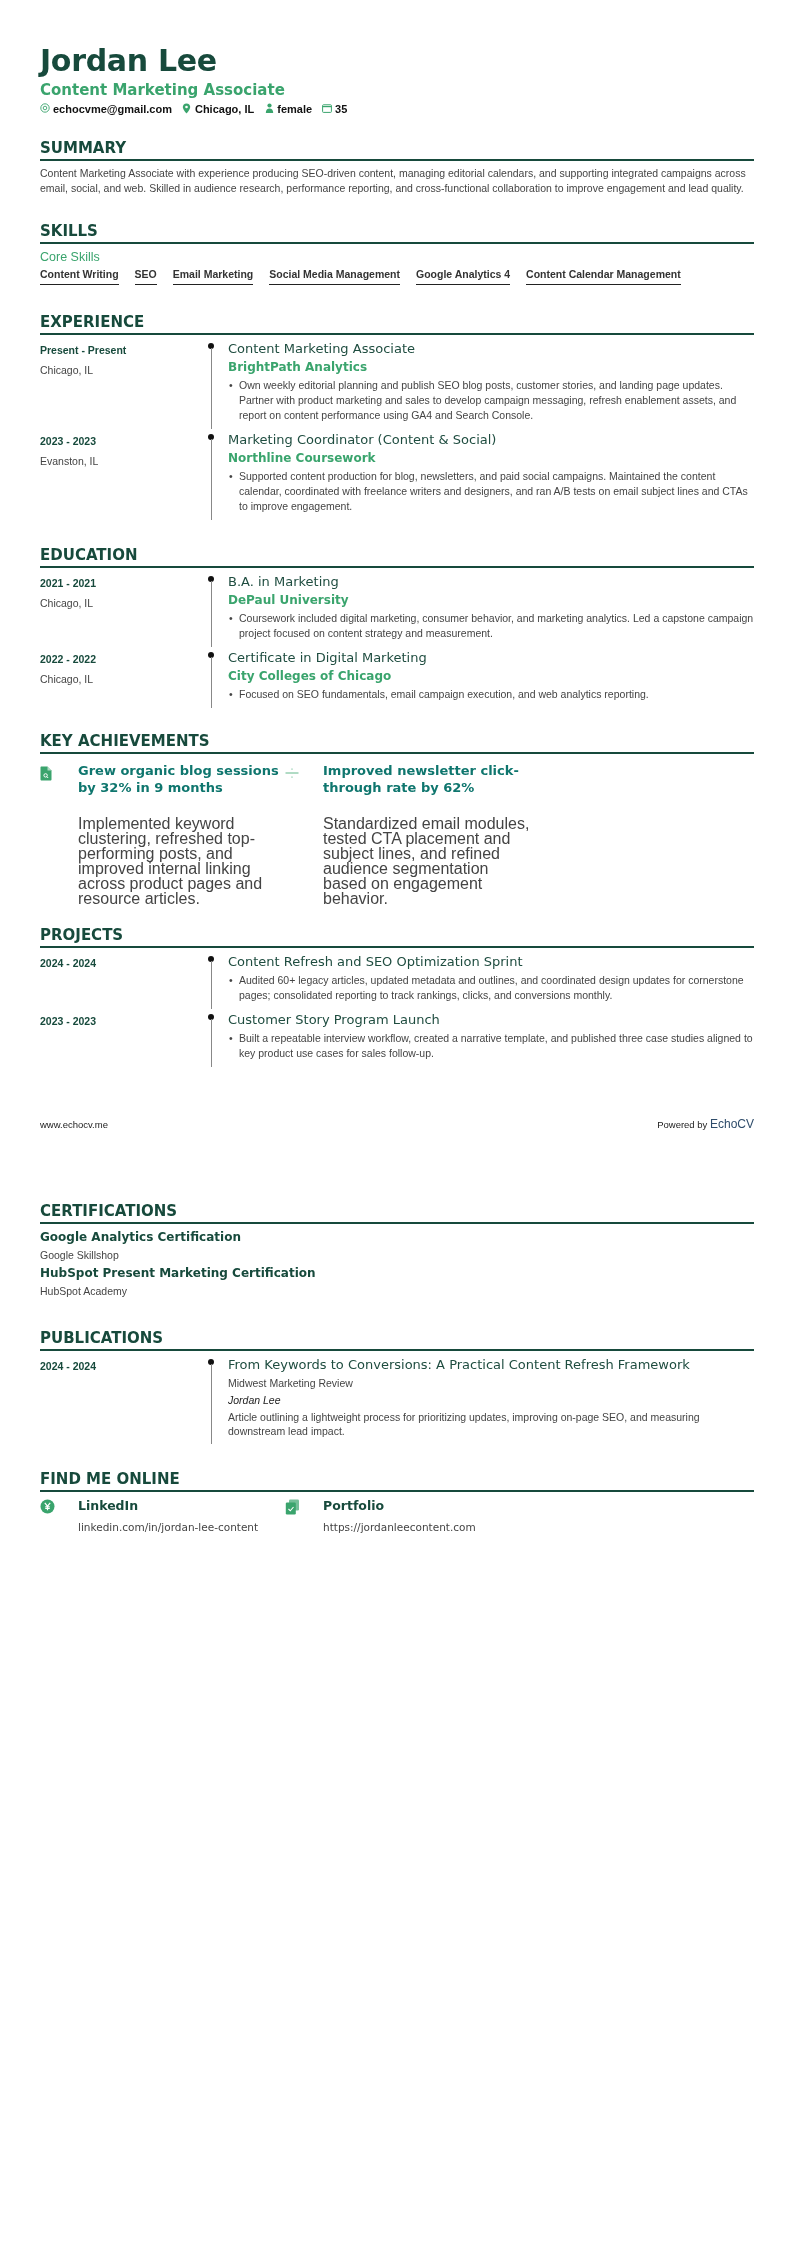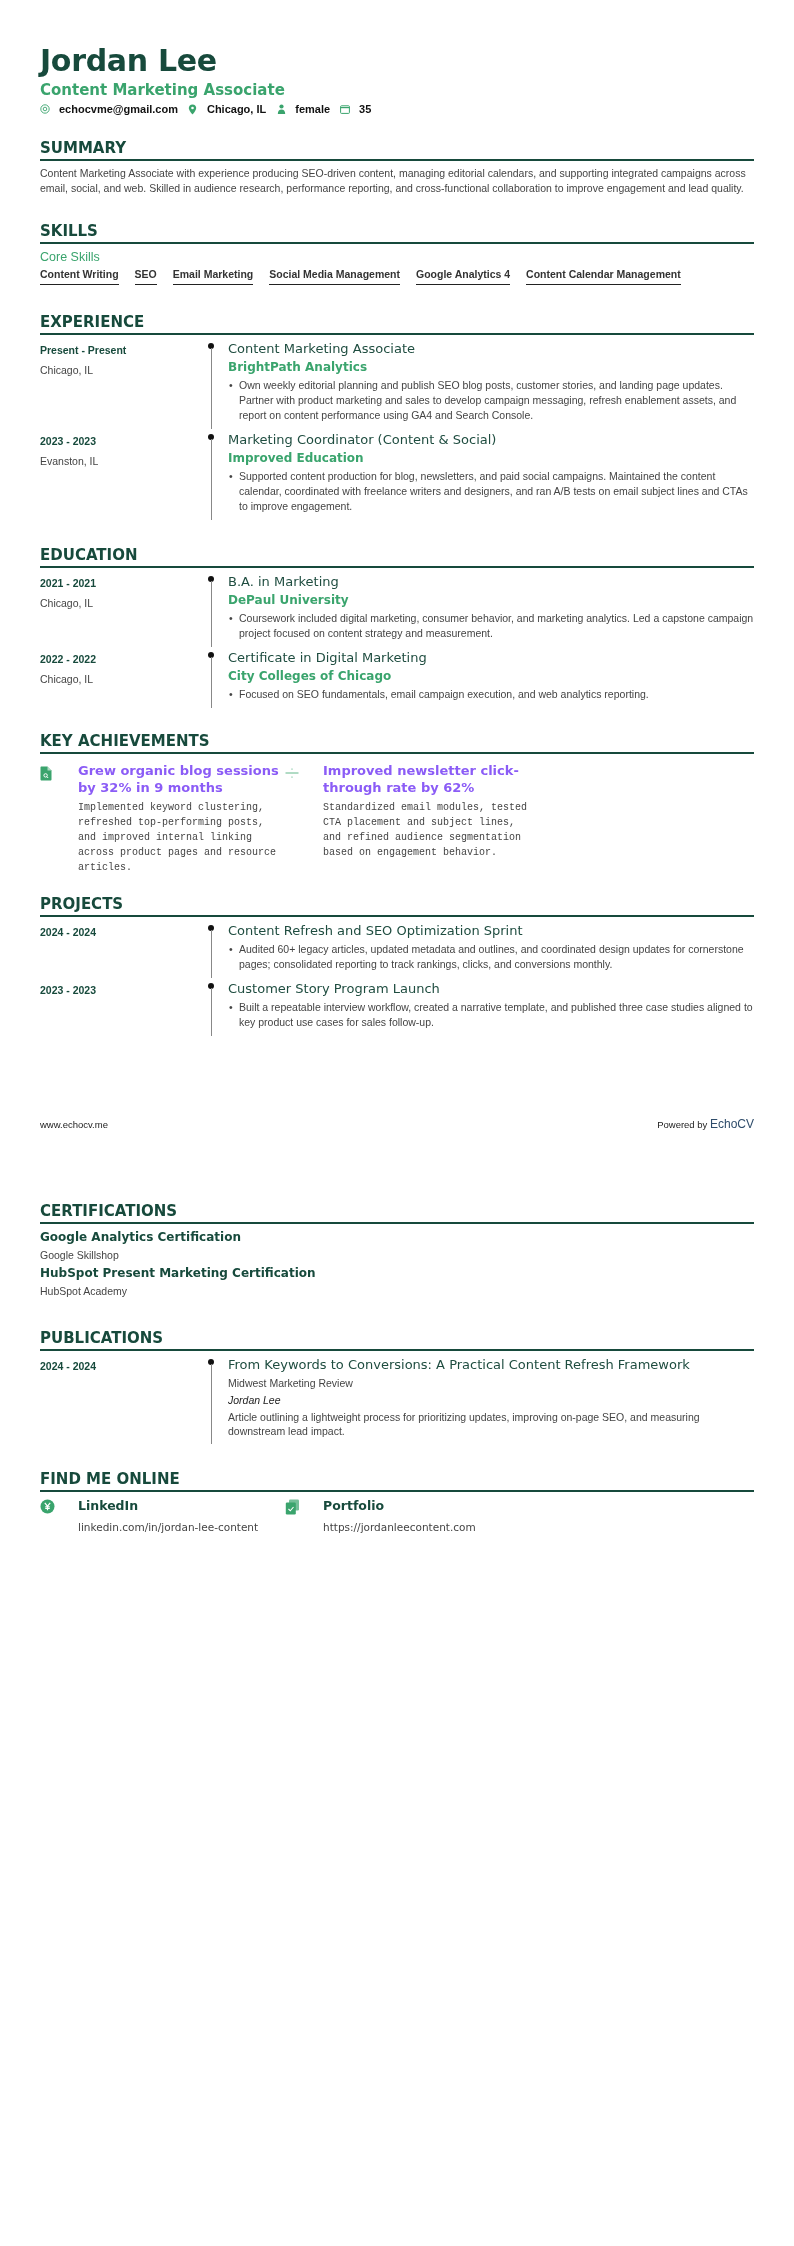--- a/index.html
+++ b/index.html
@@ -43,21 +43,21 @@
     }
     .contact-row {
       display: flex;
       align-items: center;
       gap: 10px;
       margin-top: 3px;
       font-size: 11px;
       font-weight: bold;
       color: #111;
     }
-    .contact-item { display: flex; align-items: center; gap: 9px; }
+    .contact-item { display: flex; gap: 3px; }
     .ci-icon { width: 10px; height: 10px; display: inline-flex; align-items: center; justify-content: center; }
 
     
     .section { margin-top: 20px; }
     .section-title {
       font-family: "DejaVu Sans", sans-serif;
       font-weight: bold;
       font-size: 15px;
       color: #174a3c;
       line-height: 18px;
@@ -163,29 +163,29 @@
     }
     .ach-icon {
       width: 38px;
       flex-shrink: 0;
       padding-top: 4px;
     }
     .ach-title {
       font-family: "DejaVu Sans", sans-serif;
       font-weight: bold;
       font-size: 13px;
-      color: #8b5cf6;
+      color: #0f766e;
       line-height: 17px;
     }
     .ach-desc {
-      font-family: Liberation Mono, monospace;
-      font-size: 10px;
+      font-family: Liberation Sans, sans-serif;
+      font-size: 16px;
       color: #444;
       line-height: 15px;
-      margin-top: 4px;
+      margin-top: 20px;
     }
 
     
     .cert-name {
       font-family: "DejaVu Sans", sans-serif;
       font-weight: bold;
       font-size: 12px;
       color: #174a3c;
       line-height: 16px;
       margin-top: 3px;
@@ -337,21 +337,21 @@
         <div class="tl-left">
           <div class="tl-date">2023 - 2023</div>
           <div class="tl-loc">Evanston, IL</div>
         </div>
         <div class="tl-rail">
             <span class="tl-dot"></span>
             <span class="tl-line"></span>
           </div>
         <div class="tl-right">
           <div class="tl-role">Marketing Coordinator (Content &amp; Social)</div>
-          <div class="tl-org">Improved Education</div>
+          <div class="tl-org">Northline Coursework</div>
           <div class="tl-bullet">
               <span class="b">•</span>
               <span>Supported content production for blog, newsletters, and paid social campaigns. Maintained the content calendar, coordinated with freelance writers and designers, and ran A/B tests on email subject lines and CTAs to improve engagement.</span>
             </div>
         </div>
       </div>
     </section>
 
     <section class="section" style="margin-top:26px;">
       <div class="section-title">EDUCATION</div>

